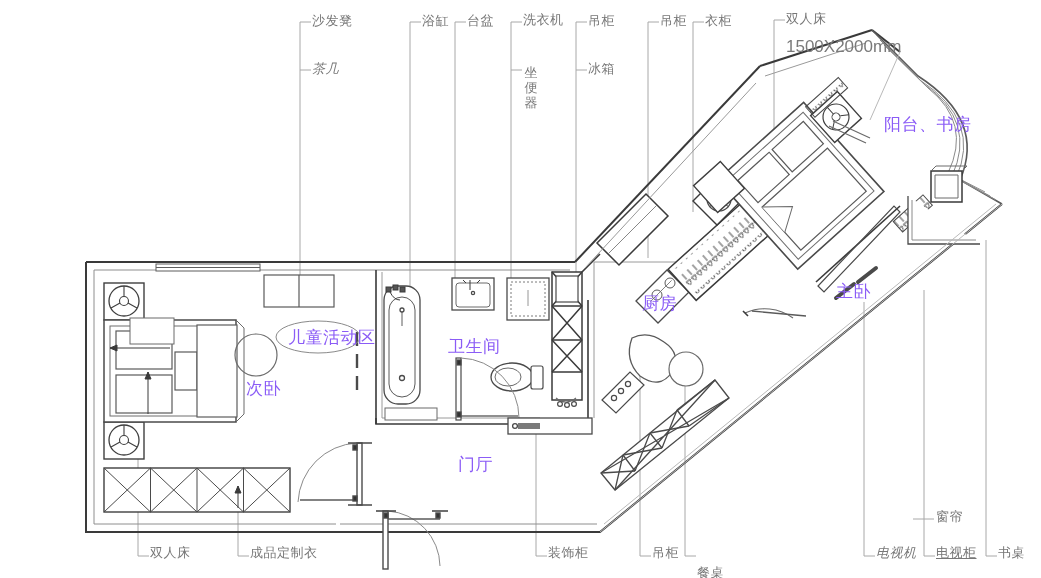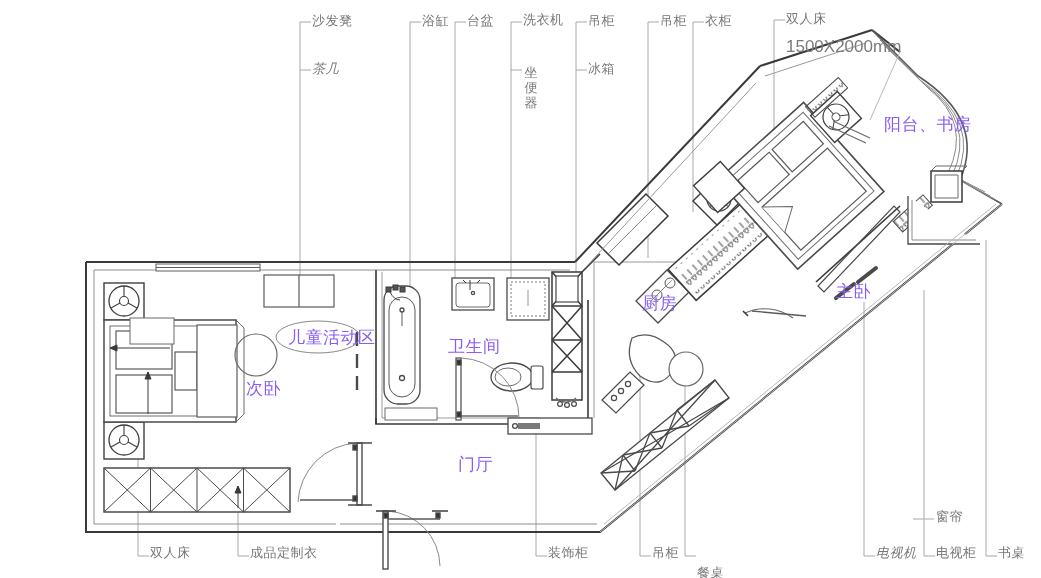--- a/index.html
+++ b/index.html
@@ -452,21 +452,21 @@
     <div class="lbl lbl-dim" style="left:786px; top:38px;">1500X2000mm</div>
   </div>
 
   <div>
     <div class="lbl lbl-callout" style="left:150px; top:546px;">双人床</div>
     <div class="lbl lbl-callout" style="left:250px; top:546px;">成品定制衣</div>
     <div class="lbl lbl-callout" style="left:548px; top:546px;font-family:Liberation Serif, serif;">装饰柜</div>
     <div class="lbl lbl-callout" style="left:652px; top:546px;">吊柜</div>
     <div class="lbl lbl-callout" style="left:697px; top:566px;">餐桌</div>
     <div class="lbl lbl-callout" style="left:876px; top:546px;font-style:italic;">电视机</div>
-    <div class="lbl lbl-callout" style="left:936px; top:546px;">电视柜</div>
+    <div class="lbl lbl-callout" style="left:936px; top:546px;text-decoration:underline;">电视柜</div>
     <div class="lbl lbl-callout" style="left:998px; top:546px;">书桌</div>
     <div class="lbl lbl-callout" style="left:936px; top:510px;">窗帘</div>
   </div>
 
   <div>
     <div class="lbl lbl-room" style="left:246px; top:380px;">次卧</div>
     <div class="lbl lbl-room" style="left:288px; top:329px;">儿童活动区</div>
     <div class="lbl lbl-room" style="left:448px; top:338px;">卫生间</div>
     <div class="lbl lbl-room" style="left:410px; top:456px;margin-left:48px;">门厅</div>
     <div class="lbl lbl-room" style="left:642px; top:296px;font-family:Liberation Mono, monospace;">厨房</div>

